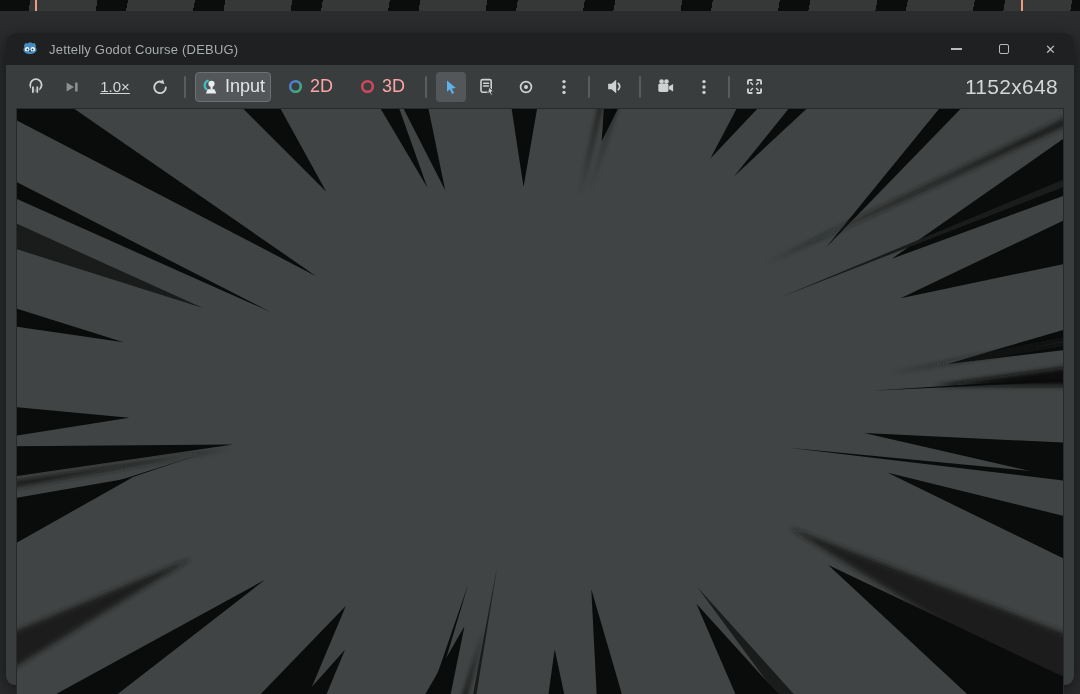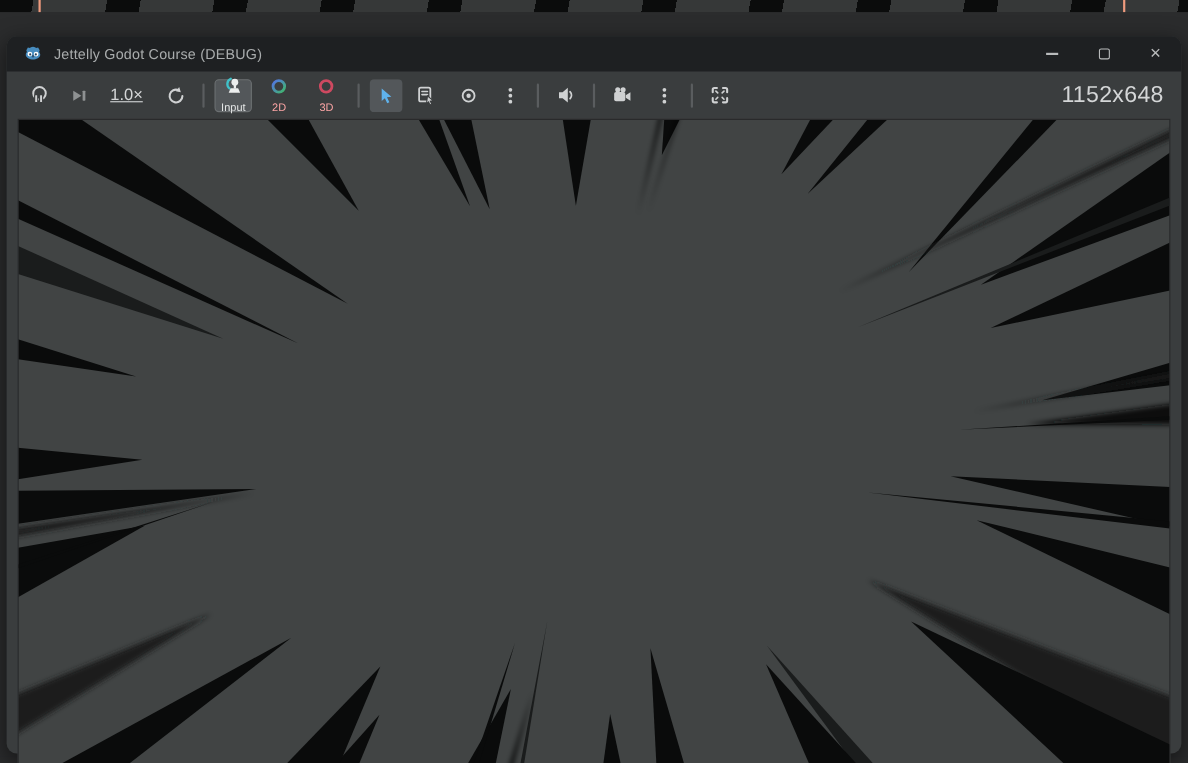--- a/index.html
+++ b/index.html
@@ -49,22 +49,21 @@
 
   
   .toolbar{
     height:43px;display:flex;align-items:center;
     padding:0 16px 0 14px;color:var(--icon-gray,#cfd1d2);
   }
   .tbtn{
     height:30px;min-width:28px;padding:0 5px;border:1px solid transparent;
     display:flex;align-items:center;justify-content:center;gap:6px;
     border-radius:4px;color:var(--icon-gray,#cfd1d2);background:transparent;
-    font-size:10px;
-    flex-direction:column;
+    font-size:18px;
   }
   .tbtn.selected{background:var(--selected-button-bg,#53575a);border-color:#6c7072;}
   .tbtn .lbl{color:#e4e6e6;}
   .mode-lbl{color:#fca5a5;}
   .speed{font-size:15px;color:#d4d6d7;margin:0 4px 0 10px;min-width:36px;text-align:center;text-decoration:underline;}
   .sep{width:2px;height:22px;background:#5a5d5f;border-radius:1px;margin:0 9px;flex:none;}
   .dim{color:#8e9192;}
   .spacer{flex:1;}
   .resolution{font-size:21px;color:#d4d6d7;letter-spacing:.3px;text-align:center;}
 

